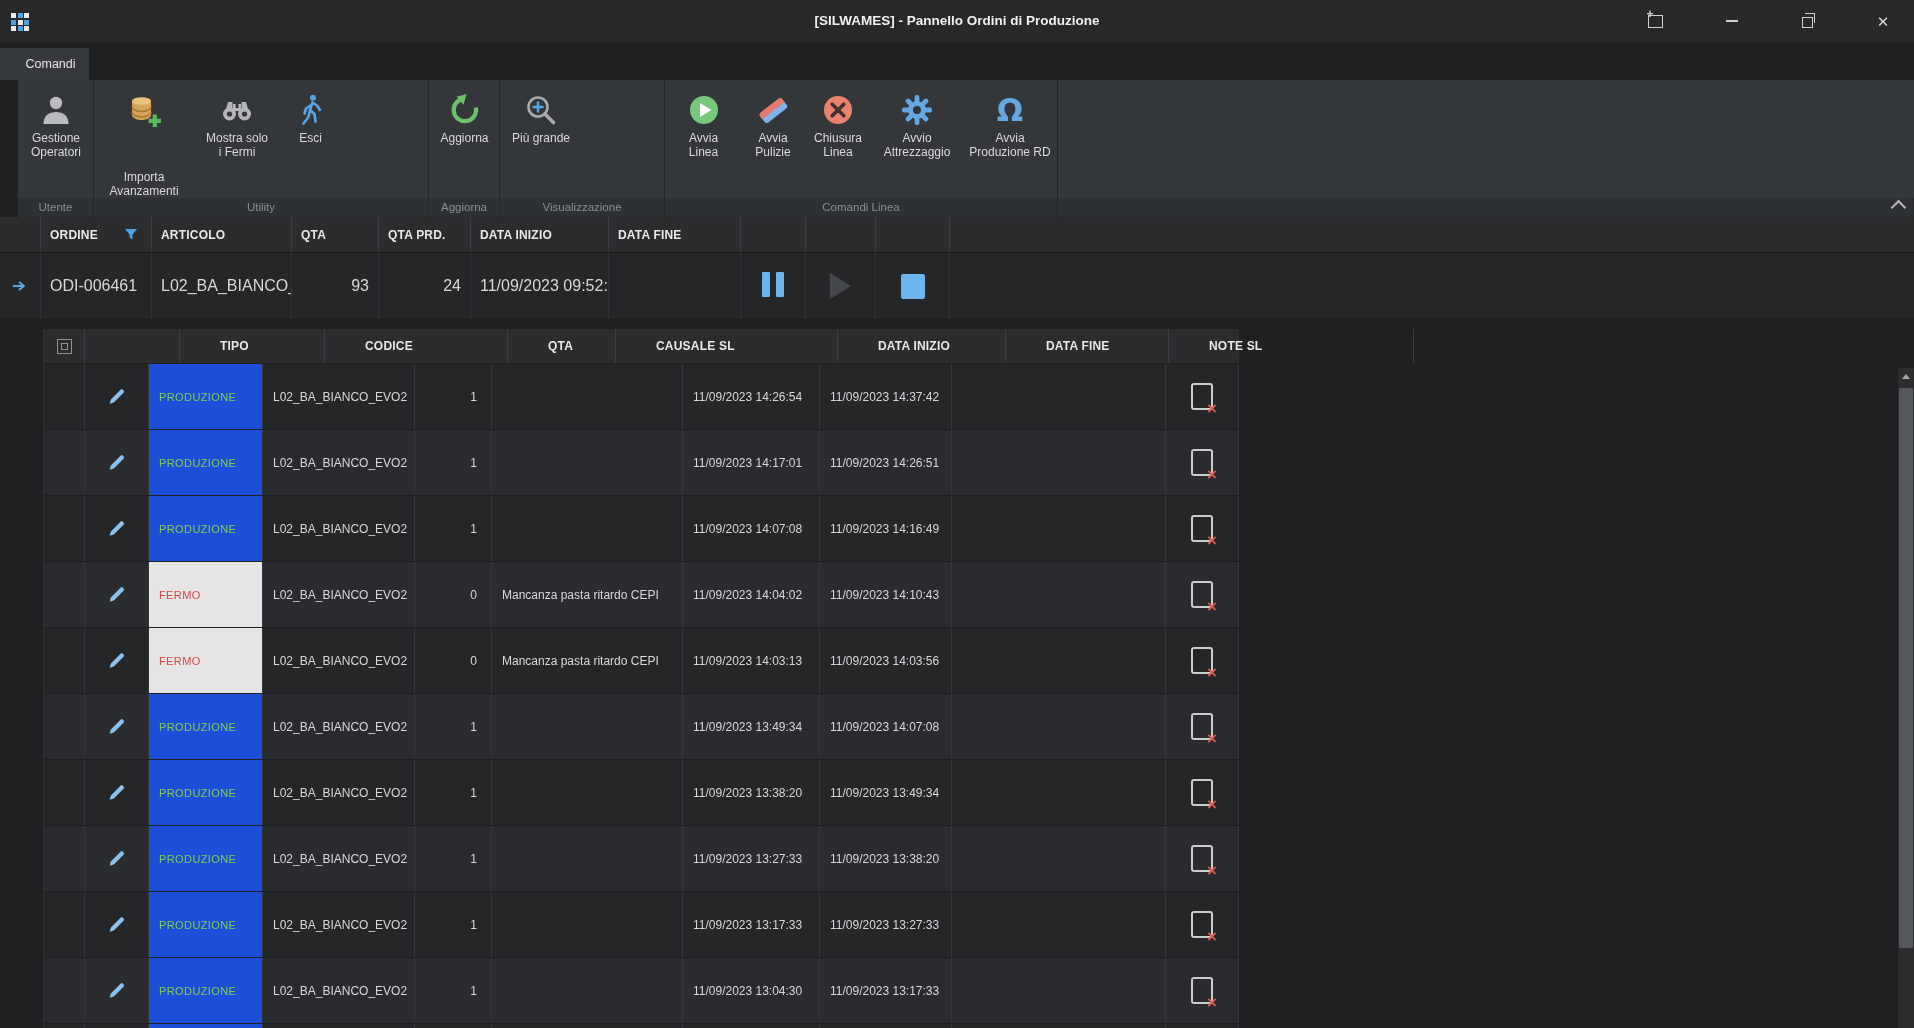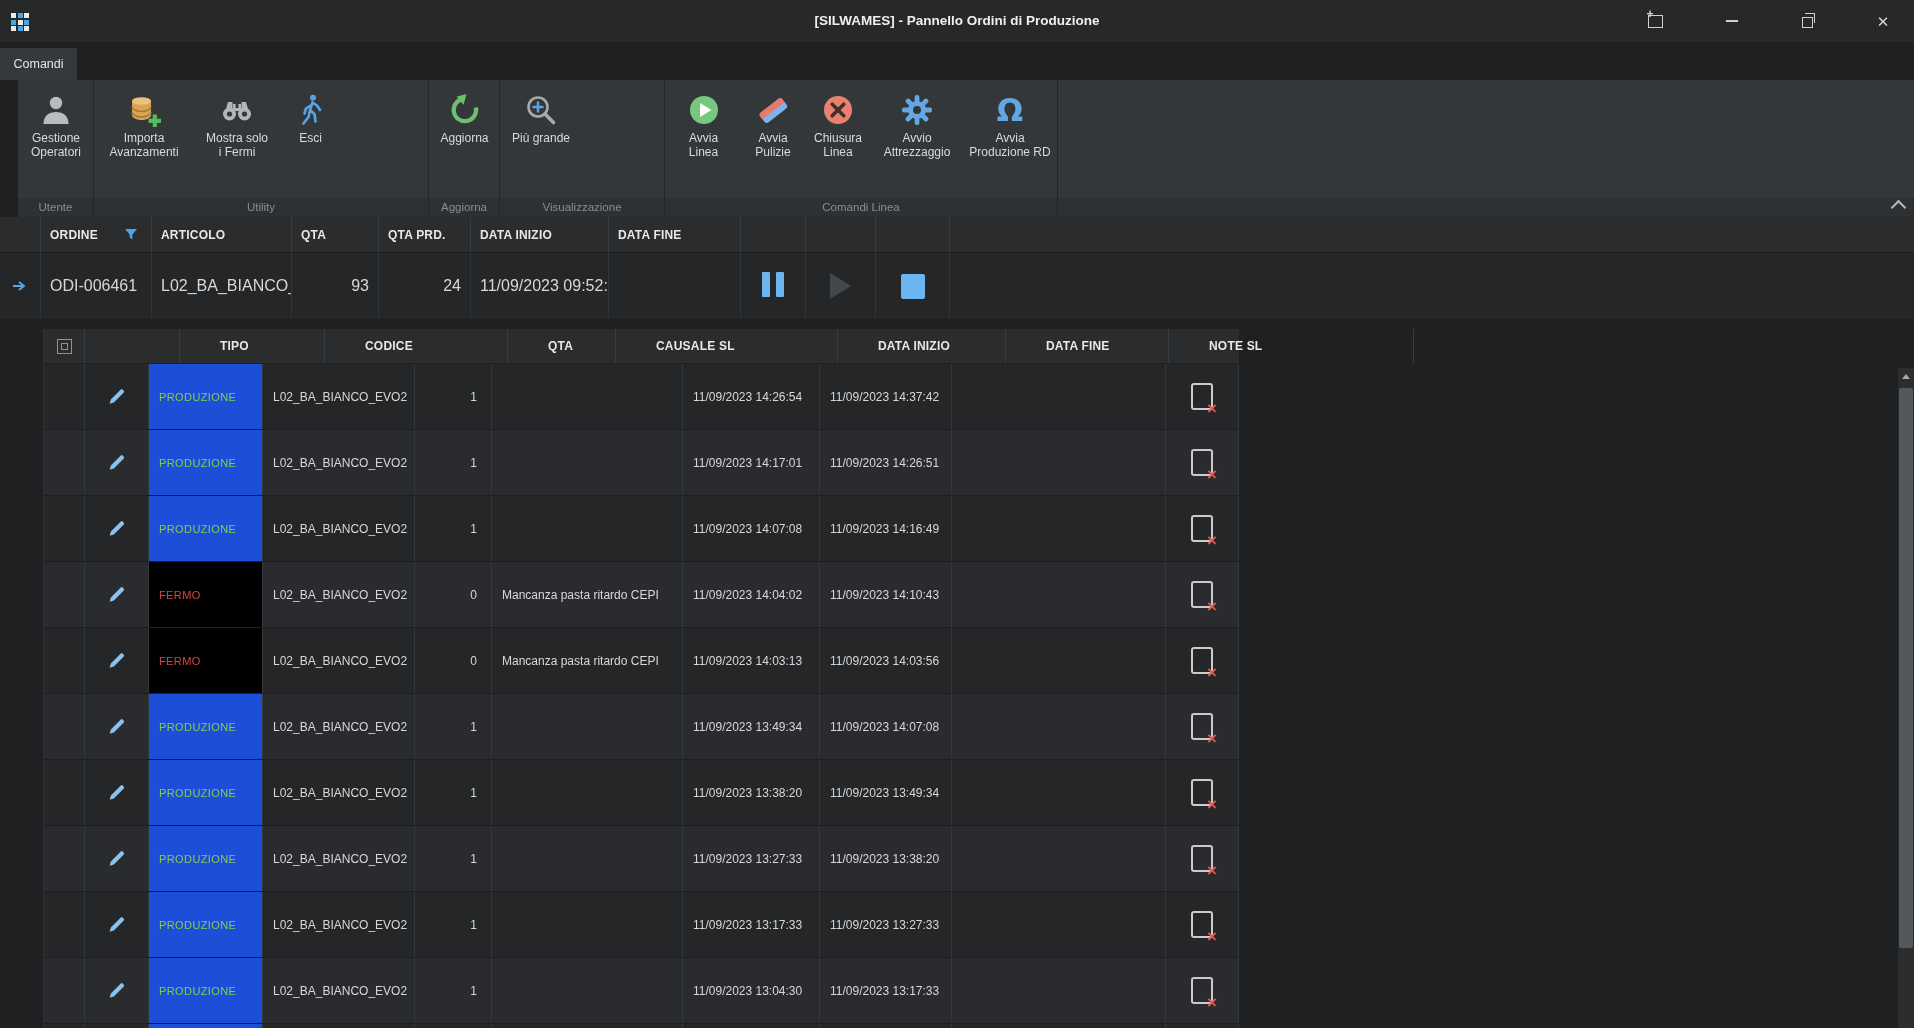--- a/index.html
+++ b/index.html
@@ -16,21 +16,21 @@
   .winbtn{position:absolute;top:0;width:30px;height:42px;display:flex;align-items:center;justify-content:center;color:#cfd0d1;cursor:pointer;}
   .wb-add{left:1640px;}.wb-min{left:1717px;}.wb-res{left:1794px;}.wb-close{left:1868px;}
   .ic-add{position:relative;width:13px;height:11px;border:1.5px solid #cfd0d1;}
   .ic-add::before{content:"+";position:absolute;left:-2px;top:-9px;font-size:12px;font-weight:bold;background:transparent;}
   .ic-min{width:12px;height:2px;background:#cfd0d1;}
   .ic-res{position:relative;width:9px;height:9px;border:1.5px solid #cfd0d1;margin-top:3px;margin-left:-3px;}
   .ic-res::before{content:"";position:absolute;left:2px;top:-5px;width:9px;height:9px;border:1.5px solid #cfd0d1;border-bottom:none;border-left:none;}
   .ic-x{font-size:15px;line-height:15px;color:#d6d7d8;}
   
   .tab{position:absolute;left:0;top:48px;width:77px;height:32px;background:#36393c;color:#e3e4e5;
-    font-size:12.5px;display:flex;align-items:center;justify-content:center;cursor:pointer;}
+    font-size:12.5px;display:flex;align-items:center;justify-content:center;cursor:pointer;padding-left:12px;}
   
   .ribbon{position:absolute;left:0;top:80px;width:1914px;height:138px;display:flex;}
   .rgroup{display:flex;flex-direction:column;flex:0 0 auto;}
   .rgroup.filler{flex:1 1 auto;}
   .rbtns{height:118px;background:#33373a;display:flex;border-right:1px solid #232526;box-sizing:border-box;}
   .rgroup.filler .rbtns{border-right:none;}
   .rglabel{height:20px;background:#2e3134;color:#8a8d90;font-size:11.5px;text-align:center;line-height:18px;
     border-right:1px solid #232526;box-sizing:border-box;white-space:nowrap;overflow:hidden;}
   .rbtn{display:flex;flex-direction:column;align-items:center;padding-top:13px;box-sizing:border-box;cursor:pointer;flex:0 0 auto;}
   .ricon{width:34px;height:34px;display:flex;align-items:center;justify-content:center;}
@@ -66,21 +66,21 @@
   .drow.even{background:#2a2b2e;}
   .drow.partial{height:15px;overflow:hidden;}
   .dcell{border-right:1px solid #35383b;display:flex;align-items:center;padding:0 10px;font-size:12px;
     color:#d7d8d9;box-sizing:border-box;overflow:hidden;white-space:nowrap;}
   .dcell.center{justify-content:center;padding:0;}
   .dcell.right{justify-content:flex-end;padding-right:14px;}
   .c-tipo{padding:0;}
   .tipo-inner{width:100%;height:100%;display:flex;align-items:center;padding:0 10px;box-sizing:border-box;
     font-size:11px;letter-spacing:.4px;}
   .tipo-produzione{background:#1d4ed8;color:#82cd4d;}
-  .tipo-fermo{background:#000000;color:#d84444;}
+  .tipo-fermo{background:#e5e5e5;color:#d84444;}
   .partial .tipo-text,.partial .pencil-wrap,.partial .del-wrap{visibility:hidden;}
   .pencil-wrap{cursor:pointer;display:flex;}
   .del-wrap{position:relative;width:22px;height:27px;cursor:pointer;}
   .del-box{position:absolute;left:0;top:0;width:18px;height:23px;border:2px solid #c9cbcd;border-radius:3px;}
   .del-x{position:absolute;right:-4px;bottom:-7px;color:#e0584e;font-weight:bold;font-size:17px;line-height:17px;}
   .expand-all{width:13px;height:13px;border:1px solid #8f9294;position:relative;cursor:pointer;}
   .expand-all::before{content:"";position:absolute;left:3px;top:3px;right:3px;bottom:3px;border:1px solid #8f9294;}
   
   .vscroll{position:absolute;right:0;top:368px;width:16px;bottom:0;background:#2b2d2f;}
   .vs-up{height:16px;display:flex;align-items:center;justify-content:center;cursor:pointer;}
@@ -131,21 +131,21 @@
                 <path d="M4.5 31c0-8.5 5.5-12 12.5-12s12.5 3.5 12.5 12z" fill="#b9bbbd"></path>
               </svg>
             </div>
             <div class="rlabel">Gestione<br>Operatori</div>
           </div>
         </div>
         <div class="rglabel">Utente</div>
       </div>
       <div class="rgroup" style="width: 335px;">
         <div class="rbtns">
-          <div class="rbtn" style="width: 100px;">
+          <div class="rbtn" style="width: 100px; justify-content: space-between;">
             <div class="ricon">
               <svg viewBox="0 0 34 34">
                 <path d="M5 8v14c0 2.8 4.3 5 9.5 5s9.5-2.2 9.5-5V8z" fill="#d9a45a"></path>
                 <ellipse cx="14.5" cy="8" rx="9.5" ry="3.8" fill="#ecc27c"></ellipse>
                 <path d="M5 13.5c0 2.8 4.3 5 9.5 5s9.5-2.2 9.5-5M5 19c0 2.8 4.3 5 9.5 5s9.5-2.2 9.5-5" fill="none" stroke="#a87a36" stroke-width="1.6"></path>
                 <path d="M25.7 21.5h4.2v4.2H34v4.2h-4.1V34h-4.2v-4.1h-4.2v-4.2h4.2z" fill="#59b85c"></path>
               </svg>
             </div>
             <div class="rlabel">Importa<br>Avanzamenti</div>
           </div>

